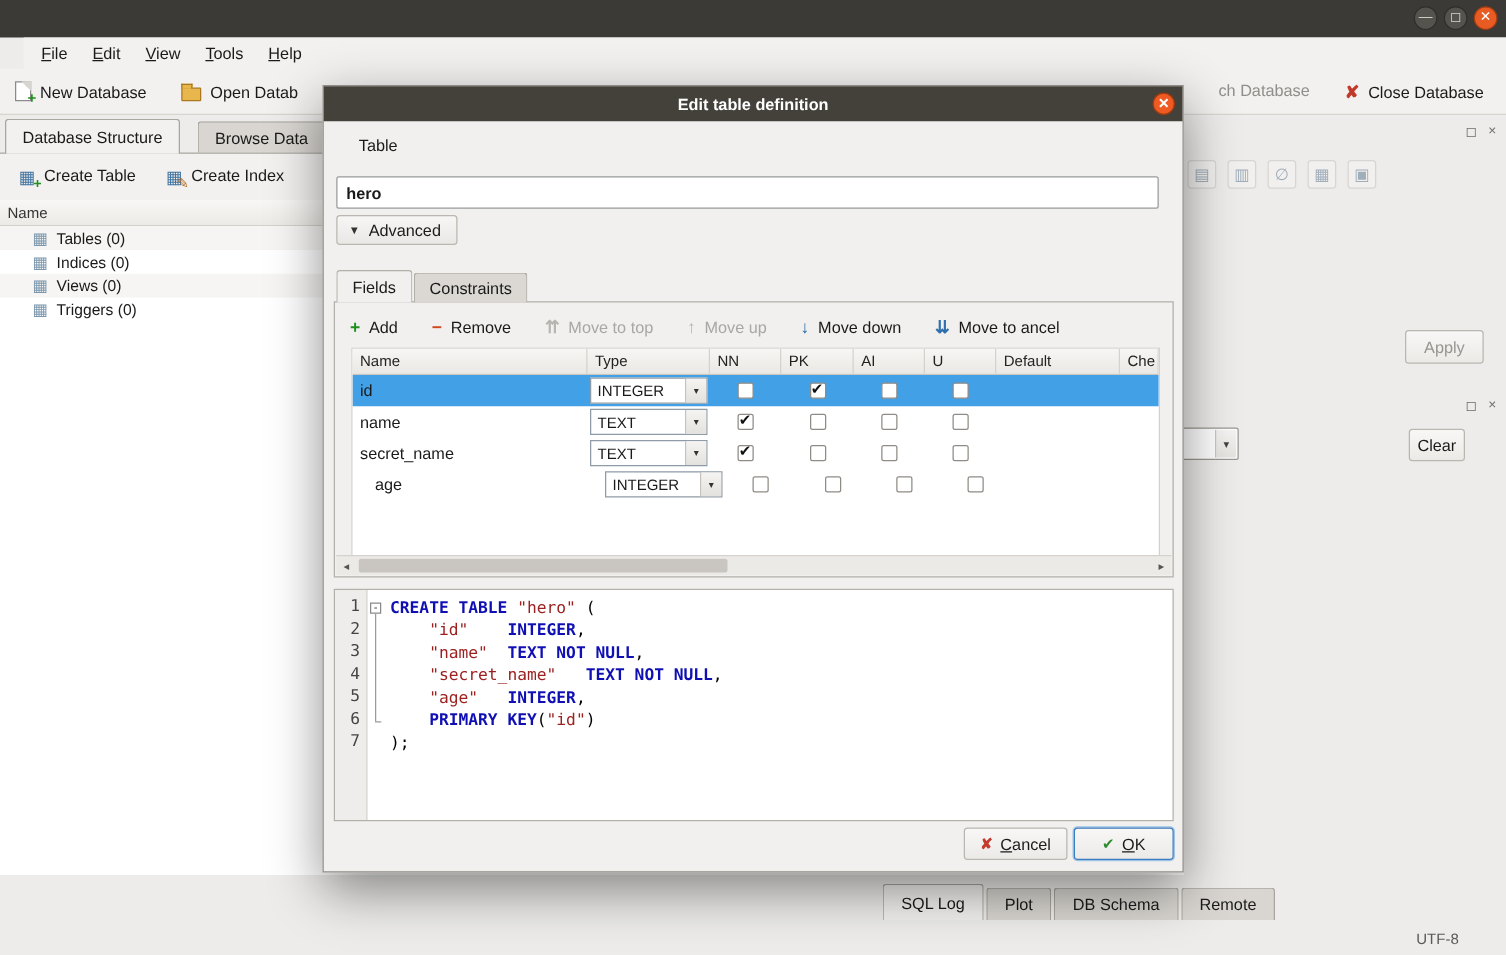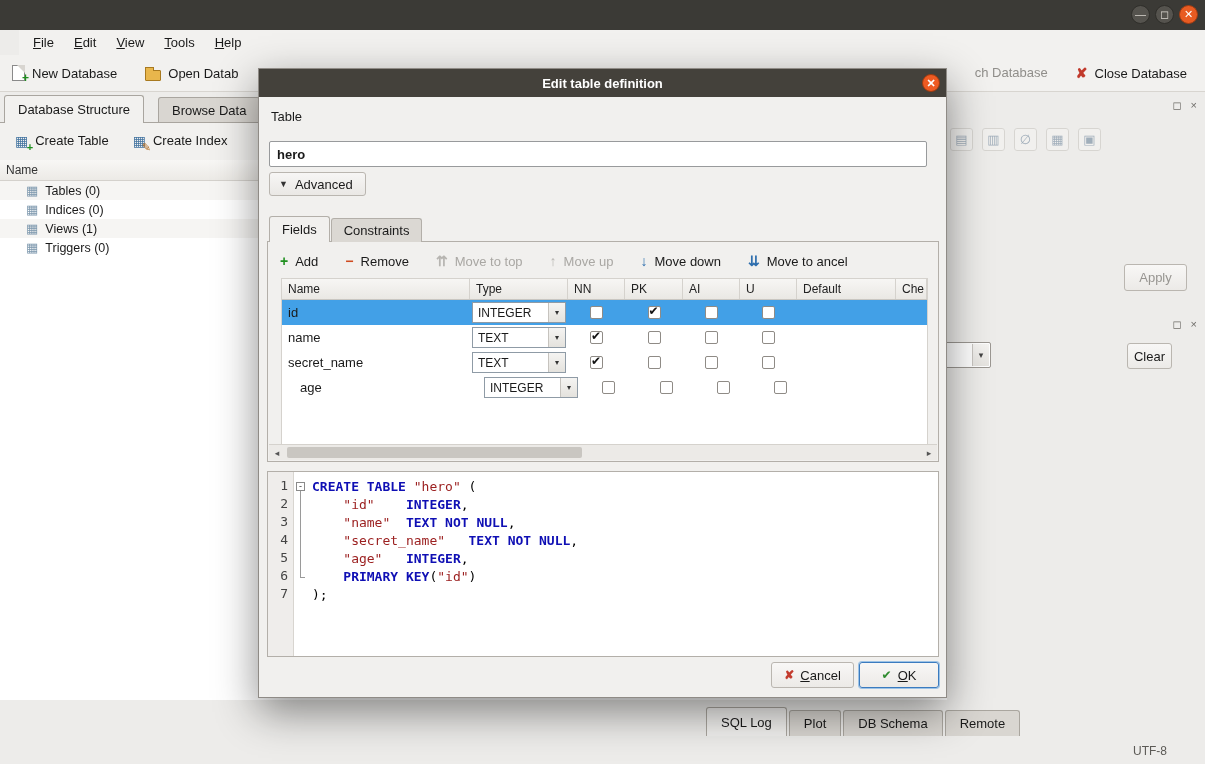--- a/index.html
+++ b/index.html
@@ -85,21 +85,21 @@
   .status-enc { position:absolute; right:38px; top:744px; font-size:12px; color:#5c5a56; }
 
   
   .dialog { position:absolute; left:258px; top:68px; width:689px; height:630px; background:#f1f0ee;
             border:1px solid #8f8b86; box-shadow:0 14px 40px rgba(0,0,0,.45); z-index:10; }
   .dlg-title { height:28px; background:#44413b; display:flex; align-items:center; justify-content:center;
                color:#fff; font-size:13px; font-weight:bold; position:relative; }
   .dlg-close { position:absolute; right:6px; top:5px; width:18px; height:18px; border-radius:50%;
                background:#ee5a22; border:1px solid #9c3a10; color:#fff; font-size:11px; font-weight:bold;
                display:flex; align-items:center; justify-content:center; line-height:1; }
-  .dlg-label-table { position:absolute; left:12px; top:40px; font-size:13px; }
+  .dlg-label-table { position:absolute; left:28px; top:40px; font-size:13px; }
   .dlg-input { position:absolute; left:10px; top:72px; width:658px; height:26px; background:#fff;
                border:1px solid #989a9c; border-radius:2px; font-size:13px; font-weight:bold;
                display:flex; align-items:center; padding-left:7px; }
   .advanced-btn { position:absolute; left:10px; top:103px; height:24px; padding:0 12px 0 9px;
                   display:inline-flex; align-items:center; gap:7px; font-size:13px;
                   background:linear-gradient(#f7f6f5,#eae8e5); border:1px solid #bab6b0; border-radius:3px; }
   .adv-arrow { font-size:9px; color:#333; }
   .dlg-tabs { position:absolute; left:10px; top:147px; display:flex; align-items:flex-end; z-index:3; }
   .dtab { height:24px; padding:0 12px; font-size:13px; display:flex; align-items:center; background:#dbd8d3;
           border:1px solid #b3afa9; border-bottom:none; border-radius:3px 3px 0 0; margin-right:1px; }
@@ -232,21 +232,21 @@
         <div class="tree-row alt">
           <span class="tree-icon">▦</span>
           <span>Tables (0)</span>
         </div>
         <div class="tree-row">
           <span class="tree-icon">▦</span>
           <span>Indices (0)</span>
         </div>
         <div class="tree-row alt">
           <span class="tree-icon">▦</span>
-          <span>Views (1)</span>
+          <span>Views (0)</span>
         </div>
         <div class="tree-row">
           <span class="tree-icon">▦</span>
           <span>Triggers (0)</span>
         </div>
       </div>
   </div>
 
   <div class="cell-toolbar">
     <span class="ct-icon">▤</span>

